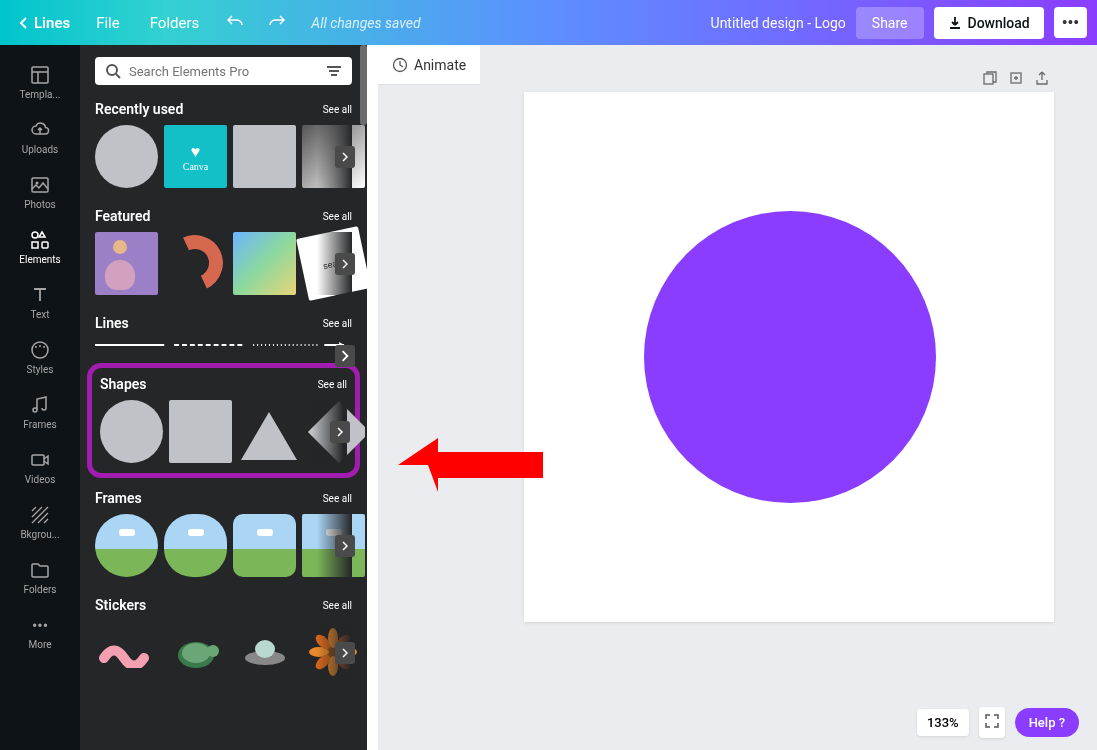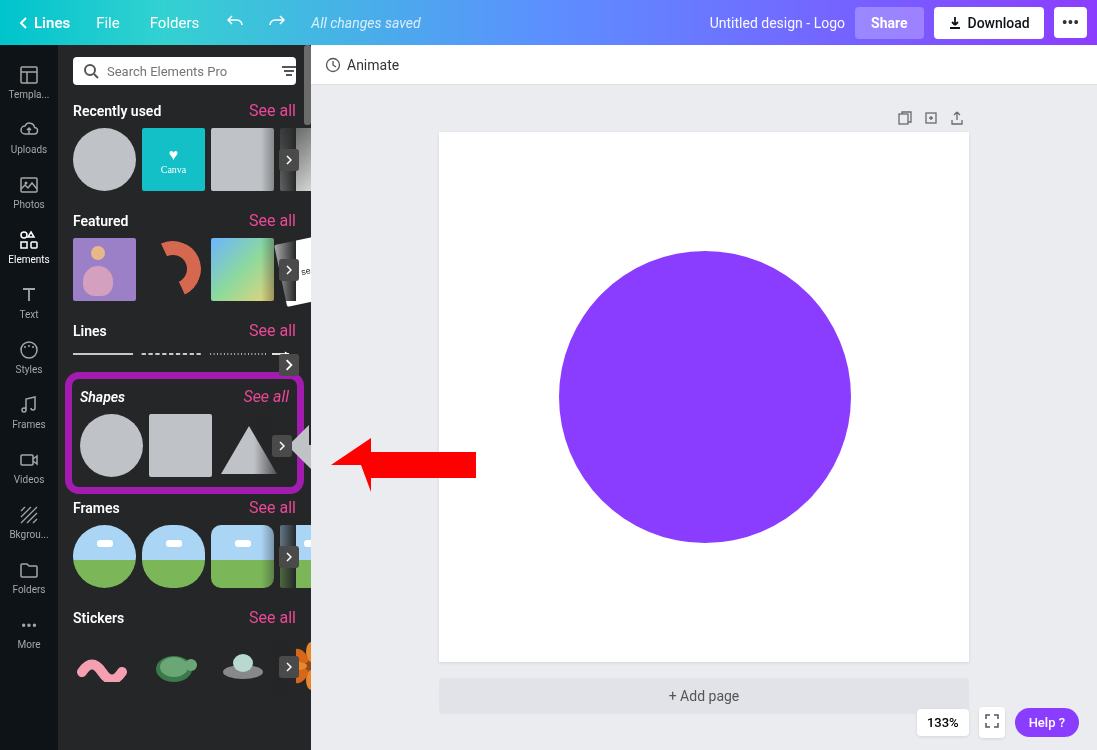--- a/index.html
+++ b/index.html
@@ -8,56 +8,56 @@
     
     .topbar { height: 45px; background: linear-gradient(90deg, #00c4cc 0%, #33d1d1 15%, #5c8fff 50%, #8b3dff 100%); display: flex; align-items: center; padding: 0 10px; color: white; }
     .topbar-left { display: flex; align-items: center; gap: 6px; }
     .home-btn { display: flex; align-items: center; font-weight: 600; font-size: 15px; padding: 6px 8px; cursor: pointer; }
     .home-btn svg { margin-right: 4px; }
     .menu-item { font-size: 15px; padding: 6px 12px; cursor: pointer; font-weight: 400; }
     .topbar-icon { padding: 6px 10px; cursor: pointer; }
     .saved-text { font-style: italic; opacity: 0.8; font-size: 14px; margin-left: 10px; }
     .topbar-right { margin-left: auto; display: flex; align-items: center; gap: 10px; }
     .doc-title { font-size: 14px; opacity: 0.95; }
-    .share-btn { background: rgba(255,255,255,0.25); padding: 8px 16px; border-radius: 4px; font-size: 14px; font-weight: 700; cursor: pointer; }
+    .share-btn { background: rgba(255,255,255,0.25); padding: 8px 16px; border-radius: 4px; font-size: 14px; font-weight: 400; cursor: pointer; }
     .download-btn { background: white; color: #0e1318; padding: 8px 14px; border-radius: 4px; font-size: 14px; font-weight: 500; display: flex; align-items: center; gap: 6px; cursor: pointer; }
     .more-dots { background: white; color: #333; padding: 6px 8px; border-radius: 4px; cursor: pointer; font-weight: bold; }
     
     
     .main { display: flex; height: calc(750px - 45px); }
     
     
-    .nav-strip { width: 58px; background: #0e1318; display: flex; flex-direction: column; align-items: center; padding-top: 10px; color: #a6a6a6; }
+    .nav-strip { width: 80px; background: #0e1318; display: flex; flex-direction: column; align-items: center; padding-top: 10px; color: #a6a6a6; }
     .nav-item { width: 100%; padding: 10px 0; display: flex; flex-direction: column; align-items: center; gap: 4px; cursor: pointer; font-size: 10px; }
     .nav-item.active { color: white; }
     .nav-item svg, .nav-item .icon-box { width: 20px; height: 20px; }
     
     
-    .elements-panel { width: 253px; background: #252627; color: white; position: relative; overflow: hidden; }
+    .elements-panel { width: 287px; background: #252627; color: white; position: relative; overflow: hidden; }
     .panel-inner { padding: 12px 15px; height: 100%; overflow-y: auto; }
     .search-wrap { background: white; border-radius: 4px; display: flex; align-items: center; padding: 6px 10px; gap: 8px; margin-bottom: 16px; }
     .search-wrap input { border: none; outline: none; flex: 1; font-size: 13px; color: #333; }
     .search-wrap svg { flex-shrink: 0; }
     
     .section { margin-bottom: 20px; position: relative; }
     .section-header { display: flex; justify-content: space-between; align-items: center; margin-bottom: 8px; }
     .section-title { font-size: 14px; font-weight: 600; }
-    .see-all { font-size: 16px; color: #ec4899; cursor: pointer; }
+    .see-all { font-size: 10px; color: #ffffff; cursor: pointer; }
     .section-row { display: flex; gap: 6px; position: relative; }
     .thumb { width: 63px; height: 63px; flex-shrink: 0; border-radius: 2px; position: relative; overflow: hidden; }
     .scroll-next { position: absolute; right: -3px; top: 50%; transform: translateY(-50%); width: 20px; height: 22px; background: #4a4a4a; border-radius: 3px; display: flex; align-items: center; justify-content: center; cursor: pointer; z-index: 2; }
     .fade-right { position: absolute; right: 0; top: 0; bottom: 0; width: 35px; background: linear-gradient(90deg, transparent, #252627); pointer-events: none; z-index: 1; }
     
-    .highlight-box { border: 7px solid #a21caf; border-radius: 14px; padding: 8px 8px 10px 8px; margin: -8px -8px 4px -8px; font-style: italic; }
+    .highlight-box { border: 5px solid #a21caf; border-radius: 14px; padding: 8px 8px 10px 8px; margin: -8px -8px 12px -8px; }
     
     .panel-scrollbar { position: absolute; right: 0; top: 0; width: 7px; height: 80px; background: #6b6b6b; border-radius: 3px; }
     .panel-toggle { position: absolute; right: -12px; top: 350px; width: 14px; height: 50px; background: #252627; border-radius: 0 8px 8px 0; display: flex; align-items: center; justify-content: center; cursor: pointer; z-index: 5; }
     
     
-    .canvas-area { flex: 1; background: #ebecf0; display: flex; flex-direction: column; position: relative; }
+    .canvas-area { flex: 1; background: #ebecf0; display: flex; flex-direction: row; position: relative; margin-left: 11px; }
     .canvas-toolbar { height: 40px; background: white; border-bottom: 1px solid #e0e0e0; display: flex; align-items: center; padding: 0 14px; gap: 8px; }
     .animate-btn { display: flex; align-items: center; gap: 6px; font-size: 14px; cursor: pointer; color: #333; }
     
     .canvas-scroll { flex: 1; overflow: auto; position: relative; padding: 25px 0 20px 0; }
     .canvas-scroll::-webkit-scrollbar { width: 14px; }
     .canvas-scroll::-webkit-scrollbar-thumb { background: #c0c0c0; border-radius: 7px; border: 3px solid #ebecf0; }
     .page-actions { display: flex; gap: 10px; justify-content: flex-end; width: 530px; margin: 0 auto 6px auto; padding-right: 4px; }
     .page-action-icon { cursor: pointer; color: #6b6b6b; }
     .canvas-page { width: 530px; height: 530px; background: white; margin: 0 auto; position: relative; box-shadow: 0 1px 3px rgba(0,0,0,0.1); }
     .purple-circle { position: absolute; width: 292px; height: 292px; background: #8b3dff; border-radius: 50%; left: 120px; top: 119px; }
@@ -415,21 +415,20 @@
             <rect x="3" y="3" width="10" height="10" stroke="currentColor" fill="none" stroke-width="1.3"></rect>
             <path d="M6 8h4M8 6v4" stroke="currentColor" stroke-width="1.3"></path>
           </svg>
         <svg width="16" height="16" viewBox="0 0 16 16" class="page-action-icon">
             <path d="M8 10V2m0 0L5 5m3-3l3 3M3 10v4h10v-4" stroke="currentColor" fill="none" stroke-width="1.3"></path>
           </svg>
       </div>
       <div class="canvas-page">
         <div class="purple-circle"></div>
       </div>
-      <div class="add-page">+ Add page</div>
     </div>
 
     <div class="bottom-controls">
       <div class="zoom">133%</div>
       <div class="fullscreen-btn">
         <svg width="14" height="14" viewBox="0 0 14 14">
             <path d="M1 5V1h4M13 5V1H9M1 9v4h4M13 9v4H9" stroke="#555" stroke-width="1.5" fill="none"></path>
           </svg>
       </div>
       <div class="help-btn">Help ?</div>

